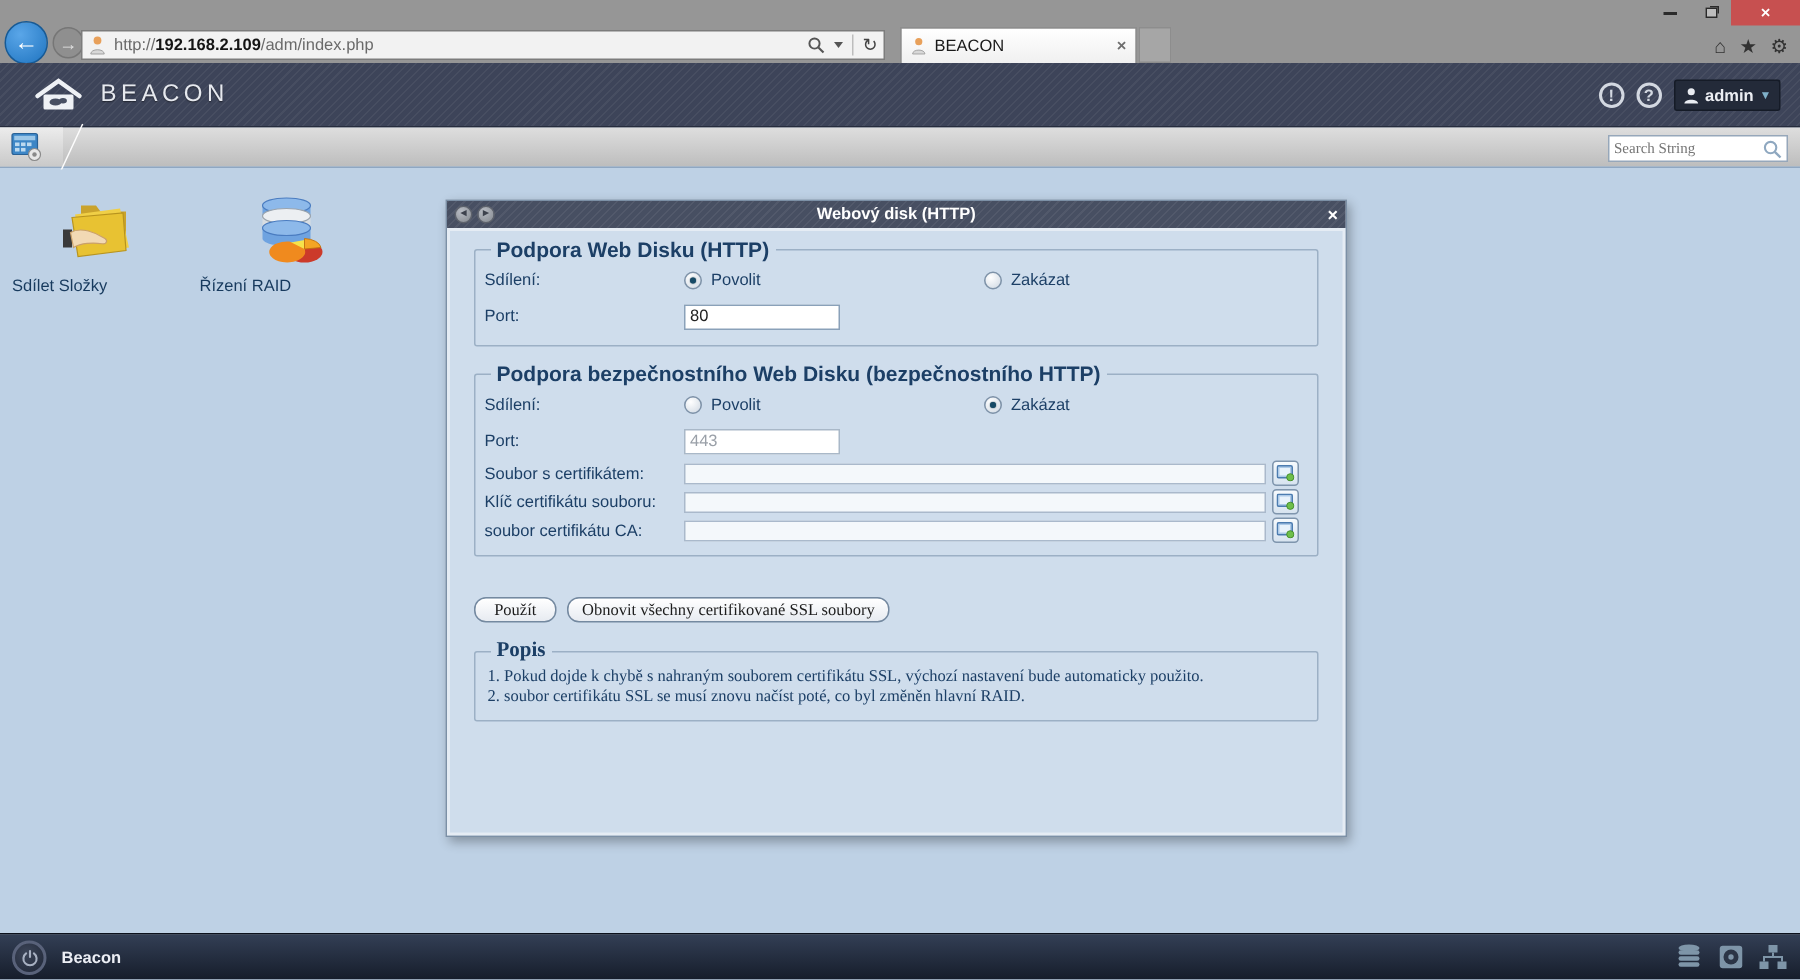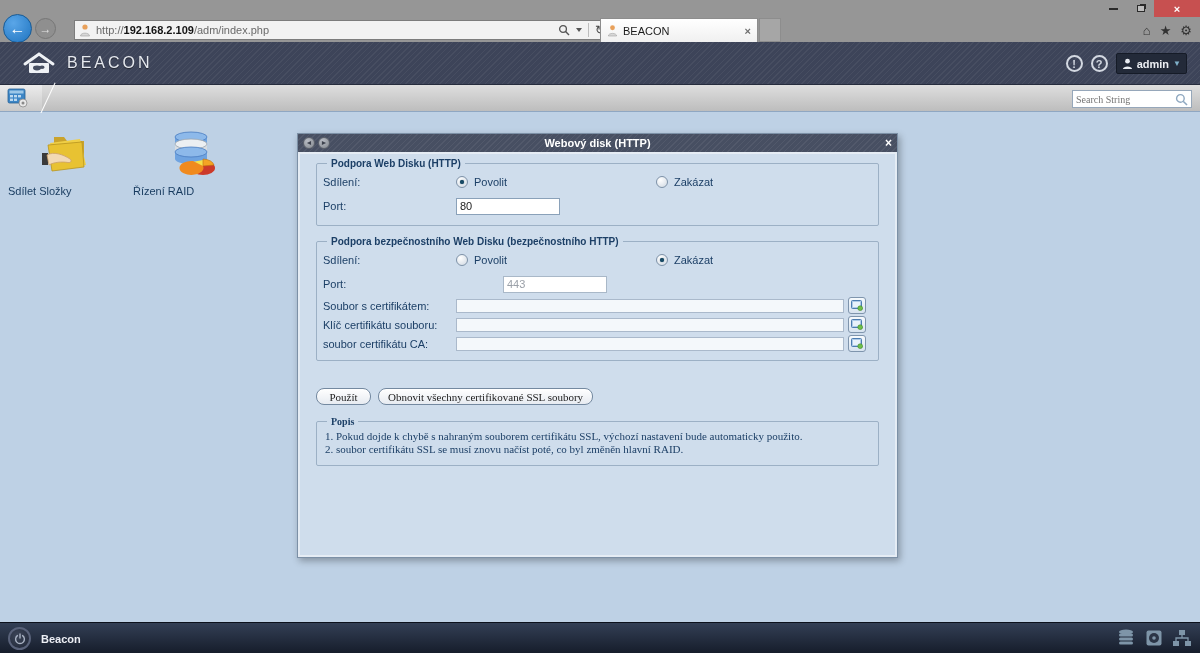--- a/index.html
+++ b/index.html
@@ -9,21 +9,21 @@
   .chrome { position:absolute; top:0; left:0; width:1200px; height:42px; background:#969696; }
   .win-controls { position:absolute; top:0; right:0; height:17px; display:flex; }
   .wc { width:27px; height:17px; display:flex; align-items:center; justify-content:center; color:#2a2a2a; font-size:11px; }
   .wc-min span { display:block; width:9px; height:2px; background:#2a2a2a; }
   .wc-restore span { display:block; width:8px; height:7px; border:1px solid #2a2a2a; background:#bdbdbd; box-shadow:2px -2px 0 -1px #2a2a2a; }
   .wc-close { width:46px; background:#c75050; color:#fff; font-weight:bold; font-size:11px; }
 
   .nav-back { position:absolute; left:3px; top:14px; width:29px; height:29px; border-radius:50%; background:radial-gradient(circle at 35% 30%, #5aa6e8, #1f74c0); border:1px solid #175a95; color:#fff; display:flex; align-items:center; justify-content:center; font-size:16px; font-weight:bold; }
   .nav-fwd { position:absolute; left:35px; top:18px; width:21px; height:21px; border-radius:50%; background:#8f8f8f; border:1px solid #767676; color:#e2e2e2; display:flex; align-items:center; justify-content:center; font-size:12px; font-weight:bold; }
 
-  .url-bar { position:absolute; left:74px; top:20px; width:536px; height:20px; background:#f2f2f2; border:1px solid #7c7c7c; display:flex; align-items:center; padding:0 4px; font-size:11px; }
+  .url-bar { position:absolute; left:54px; top:20px; width:536px; height:20px; background:#f2f2f2; border:1px solid #7c7c7c; display:flex; align-items:center; padding:0 4px; font-size:11px; }
   .url-text { margin-left:5px; color:#6a6a6a; white-space:nowrap; }
   .url-text .host { color:#141414; font-weight:bold; }
   .url-tools { margin-left:auto; display:flex; align-items:center; gap:6px; }
   .caret-down { width:0; height:0; border-left:3px solid transparent; border-right:3px solid transparent; border-top:4px solid #555; }
   .url-sep { width:1px; height:14px; background:#bdbdbd; }
   .refresh-glyph { color:#444; font-size:12px; }
 
   .tab { position:absolute; left:600px; top:18px; width:158px; height:24px; background:linear-gradient(#ffffff,#f0f0f0); border:1px solid #8d8d8d; border-bottom:none; display:flex; align-items:center; padding:0 6px; font-size:11px; color:#1a1a1a; }
   .tab-close { margin-left:auto; color:#6e6e6e; font-size:11px; font-weight:bold; }
   .newtab { position:absolute; left:759px; top:18px; width:22px; height:24px; background:#a6a6a6; border:1px solid #8d8d8d; }
@@ -62,29 +62,29 @@
   .dlg-titlebar { position:relative; height:18px; background:#49516400;
     background-color:#474f62;
     background-image:repeating-linear-gradient(135deg, rgba(255,255,255,0.06) 0 1px, transparent 1px 4px);
     display:flex; align-items:center; padding:0 5px; }
   .tb-circle { width:12px; height:12px; border-radius:50%; background:radial-gradient(circle at 35% 30%, #b8bcc4, #84898f); border:1px solid #5d626c; color:#3d424d; font-size:7px; line-height:10px; text-align:center; margin-right:3px; }
   .dlg-title { position:absolute; left:0; right:0; text-align:center; color:#ffffff; font-size:11px; font-weight:bold; }
   .dlg-close { margin-left:auto; color:#fff; font-size:12px; font-weight:bold; z-index:2; }
   .dlg-body { position:absolute; top:18px; left:0; right:0; bottom:0; padding:4px 18px; box-shadow:inset 0 0 0 2px rgba(255,255,255,0.45); }
 
   fieldset { border:1px solid #9cb0c5; border-radius:2px; padding:1px 6px 7px 6px; margin-top:2px; background:transparent; }
-  legend { font-size:10px; font-weight:bold; color:#1c3f66; padding:0 4px; margin-left:4px; }
+  legend { font-size:14px; font-weight:bold; color:#1c3f66; padding:0 4px; margin-left:4px; }
   .frow { display:flex; align-items:center; min-height:24px; font-size:11px; color:#1c3f66; }
   .frow .lbl { width:133px; }
   .opt { display:flex; align-items:center; width:200px; }
   .radio { width:12px; height:12px; border-radius:50%; background:radial-gradient(circle at 35% 30%, #ffffff, #cfd8e2); border:1px solid #7e92a8; margin-right:6px; position:relative; flex:0 0 12px; }
   .radio.checked::after { content:''; position:absolute; left:3px; top:3px; width:4px; height:4px; border-radius:50%; background:#174a66; box-shadow:0 0 1px #0c3348; }
   .txt-input { height:17px; border:1px solid #8aa1b9; background:#fff; font-size:11px; color:#222; padding:0 3px; font-family:"Liberation Sans",sans-serif; }
   .port-input { width:104px; }
-  .disabled-input { color:#9aa0a8; border-color:#a9b8c8;margin-left:47px; }
+  .disabled-input { color:#9aa0a8; border-color:#a9b8c8; }
   .cert-row { min-height:19px; }
   .cert-input { flex:0 0 388px; height:14px; border:1px solid #aab9cb; background:#f4f8fb; }
   .browse-btn { width:18px; height:17px; margin-left:4px; border:1px solid #7f95ad; border-radius:3px; background:linear-gradient(#f6fafd,#d7e3ef); display:flex; align-items:center; justify-content:center; padding:0; }
 
   .btn-row { margin-top:27px; display:flex; gap:7px; }
   .push-btn { font-family:"Liberation Serif",serif; font-size:11px; height:17px; padding:0 9px; border:1px solid #7489a0; border-radius:8px; background:linear-gradient(#ffffff,#e7ebf1); color:#1d1d1d; box-shadow:0 1px 0 rgba(255,255,255,0.7) inset; }
   .btn-apply { min-width:55px; }
   .desc-fieldset { margin-top:11px;font-family:Liberation Serif, serif; }
   .desc-lines { font-size:11px; color:#1c3f66; line-height:13px; padding:2px 0 2px 2px; }
 

